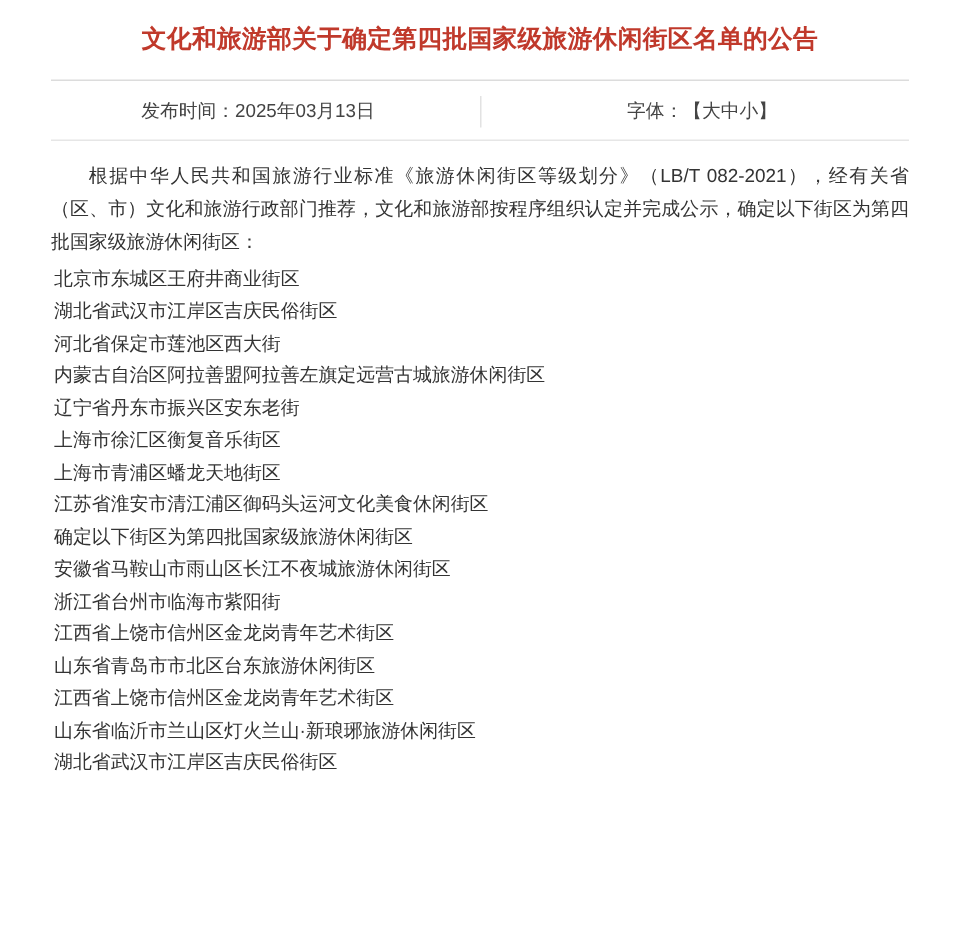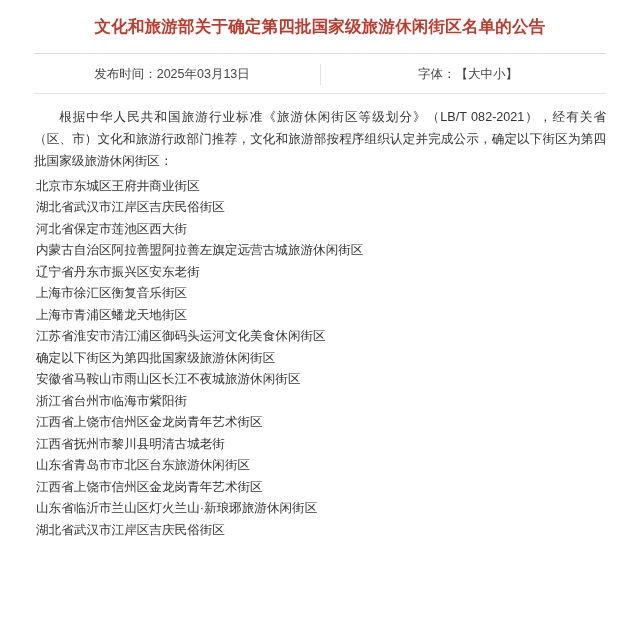--- a/index.html
+++ b/index.html
@@ -128,21 +128,20 @@
       <li class="list-item">河北省保定市莲池区西大街</li>
       <li class="list-item">内蒙古自治区阿拉善盟阿拉善左旗定远营古城旅游休闲街区</li>
       <li class="list-item">辽宁省丹东市振兴区安东老街</li>
       <li class="list-item">上海市徐汇区衡复音乐街区</li>
       <li class="list-item">上海市青浦区蟠龙天地街区</li>
       <li class="list-item">江苏省淮安市清江浦区御码头运河文化美食休闲街区</li>
       <li class="list-item">确定以下街区为第四批国家级旅游休闲街区</li>
       <li class="list-item">安徽省马鞍山市雨山区长江不夜城旅游休闲街区</li>
       <li class="list-item">浙江省台州市临海市紫阳街</li>
       <li class="list-item">江西省上饶市信州区金龙岗青年艺术街区</li>
-      <li class="list-item">江西省抚州市黎川县明清古城老街</li>
       <li class="list-item">山东省青岛市市北区台东旅游休闲街区</li>
       <li class="list-item">江西省上饶市信州区金龙岗青年艺术街区</li>
       <li class="list-item">山东省临沂市兰山区灯火兰山·新琅琊旅游休闲街区</li>
       <li class="list-item">湖北省武汉市江岸区吉庆民俗街区</li>
 
     </ul>
   </div>
 
 </div>
 

